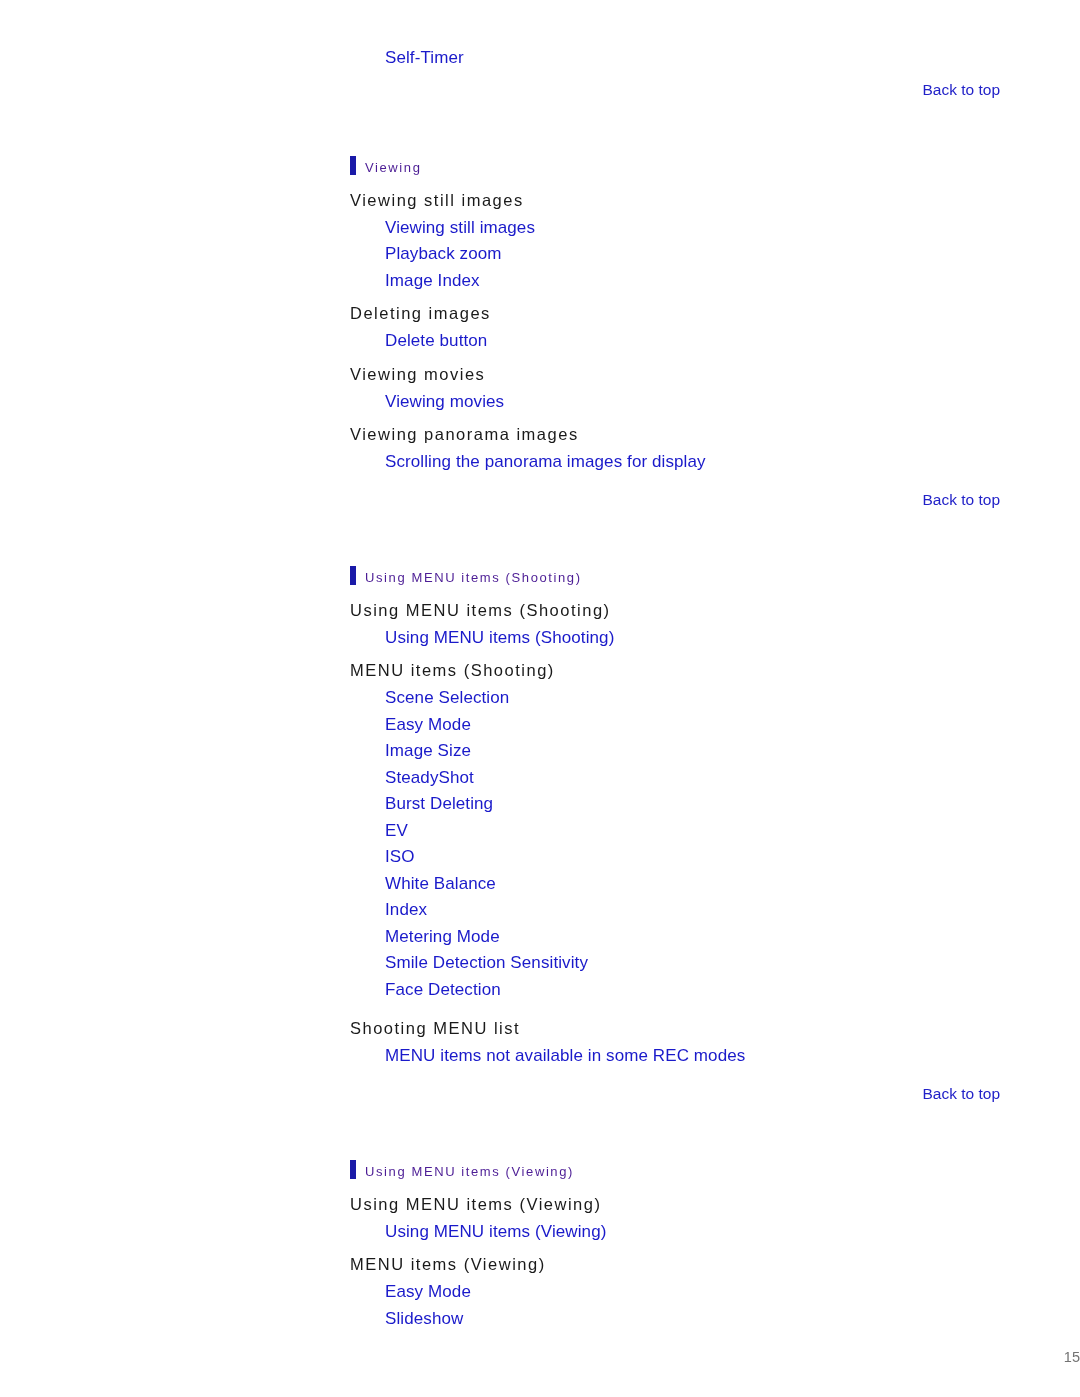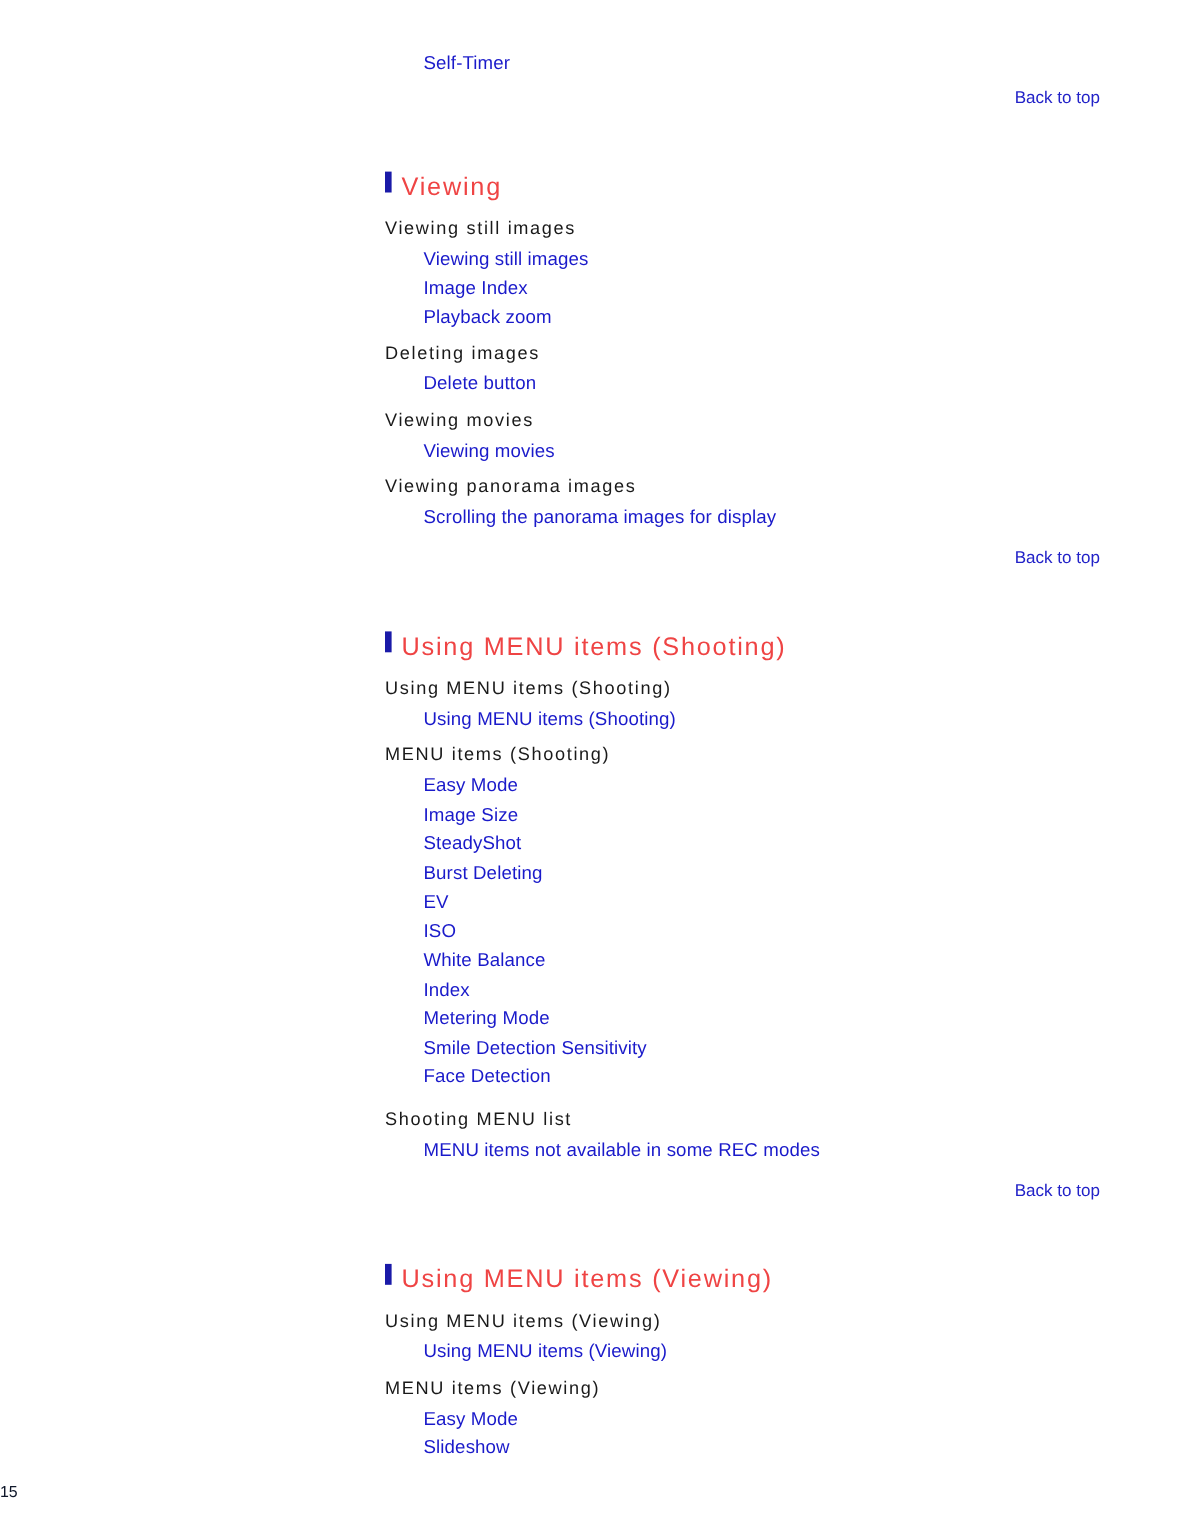--- a/index.html
+++ b/index.html
@@ -60,24 +60,24 @@
     color: #2222c8;
     font-size: 15.5px;
     line-height: 20px;
     text-decoration: none;
     white-space: nowrap;
   }
 
   
   .section-head {
     display: flex;
-    align-items: flex-start;
-    font-size: 23px;
+    align-items: flex-end;
+    font-size: 13px;
     letter-spacing: 1.6px;
-    color: #ef4444;
+    color: #4c1d95;
     white-space: nowrap;
   }
   .section-bar {
     display: inline-block;
     width: 6px;
     height: 19px;
     background: #1a1aa8;
     margin-right: 9px;
     flex: 0 0 auto;
   }
@@ -96,23 +96,23 @@
   .gap-sm   { height: 14px; }
   .gap-xs   { height: 8px; }
   .gap-xxs  { height: 4px; }
 
   
   .page-number {
     position: absolute;
     left: 0;
     right: 0;
     bottom: 32px;
-    text-align: left;
+    text-align: right;
     font-size: 14.5px;
-    color: #0f172a;
+    color: #737373;
   }
 </style>
 </head>
 <body>
 
 <div class="page">
 
   <div class="content">
 
     <div class="top-orphan">
@@ -130,22 +130,22 @@
     <div class="section-head">
       <span class="section-bar"></span>
       <span>Viewing</span>
     </div>
 
     <div class="gap-sm"></div>
 
     <div class="sub-head">Viewing still images</div>
     <div class="gap-xxs"></div>
     <a class="toc-link level2" href="#">Viewing still images</a>
+    <a class="toc-link level2" href="#">Playback zoom</a>
     <a class="toc-link level2" href="#">Image Index</a>
-    <a class="toc-link level2" href="#">Playback zoom</a>
 
     <div class="gap-xs"></div>
 
     <div class="sub-head">Deleting images</div>
     <div class="gap-xxs"></div>
     <a class="toc-link level2" href="#">Delete button</a>
 
     <div class="gap-xs"></div>
 
     <div class="sub-head">Viewing movies</div>
@@ -174,20 +174,21 @@
     <div class="gap-sm"></div>
 
     <div class="sub-head">Using MENU items (Shooting)</div>
     <div class="gap-xxs"></div>
     <a class="toc-link level2" href="#">Using MENU items (Shooting)</a>
 
     <div class="gap-xs"></div>
 
     <div class="sub-head">MENU items (Shooting)</div>
     <div class="gap-xxs"></div>
+    <a class="toc-link level2" href="#">Scene Selection</a>
     <a class="toc-link level2" href="#">Easy Mode</a>
     <a class="toc-link level2" href="#">Image Size</a>
     <a class="toc-link level2" href="#">SteadyShot</a>
     <a class="toc-link level2" href="#">Burst Deleting</a>
     <a class="toc-link level2" href="#">EV</a>
     <a class="toc-link level2" href="#">ISO</a>
     <a class="toc-link level2" href="#">White Balance</a>
     <a class="toc-link level2" href="#">Index</a>
     <a class="toc-link level2" href="#">Metering Mode</a>
     <a class="toc-link level2" href="#">Smile Detection Sensitivity</a>

